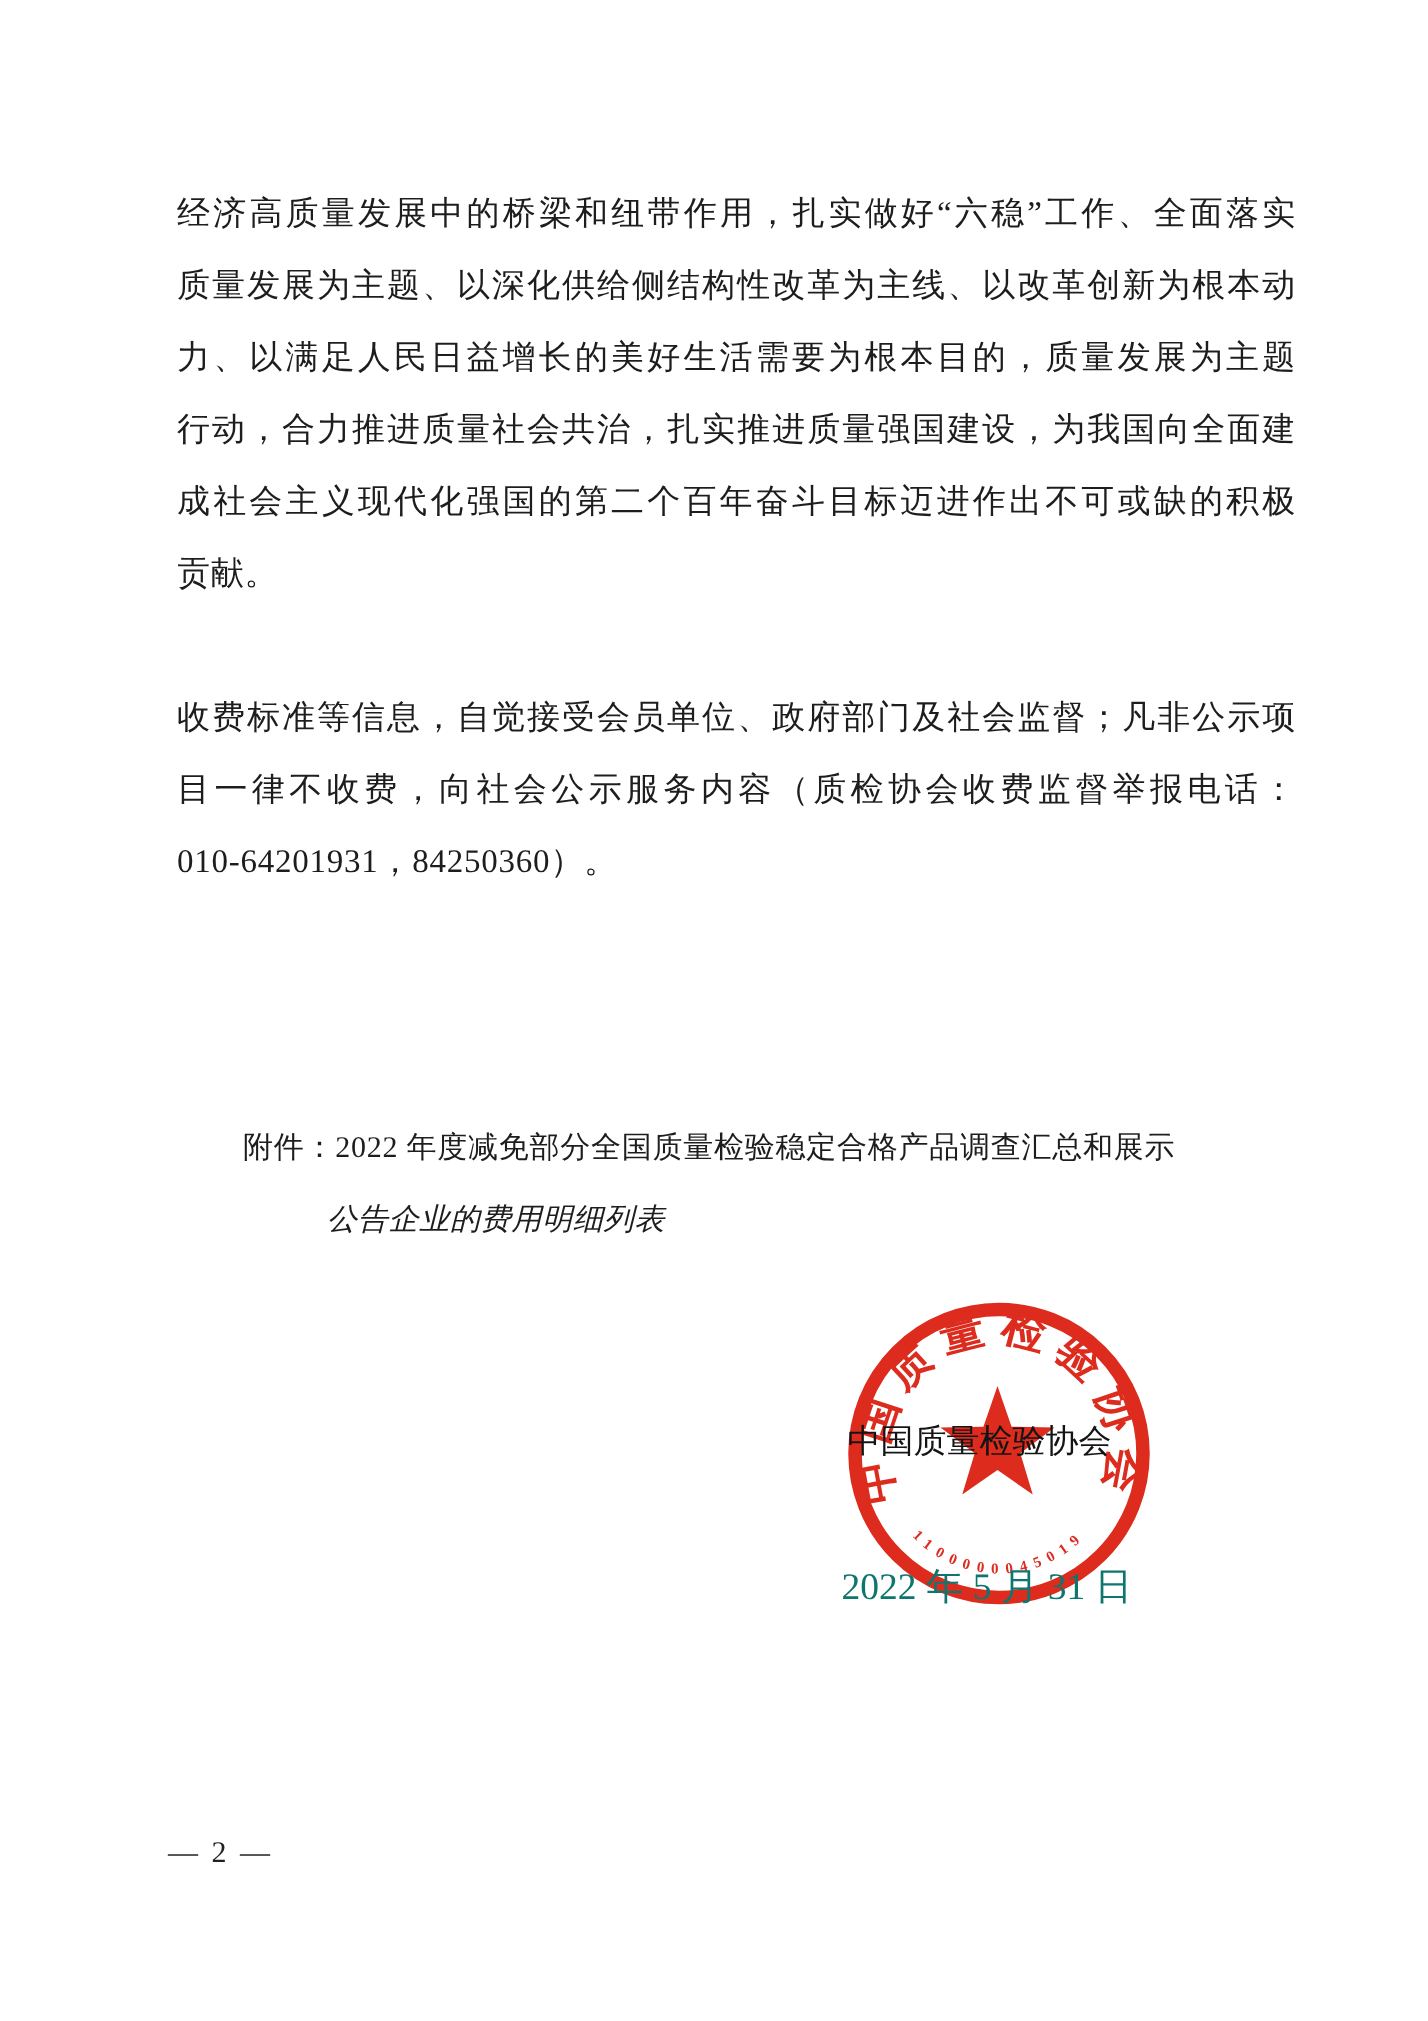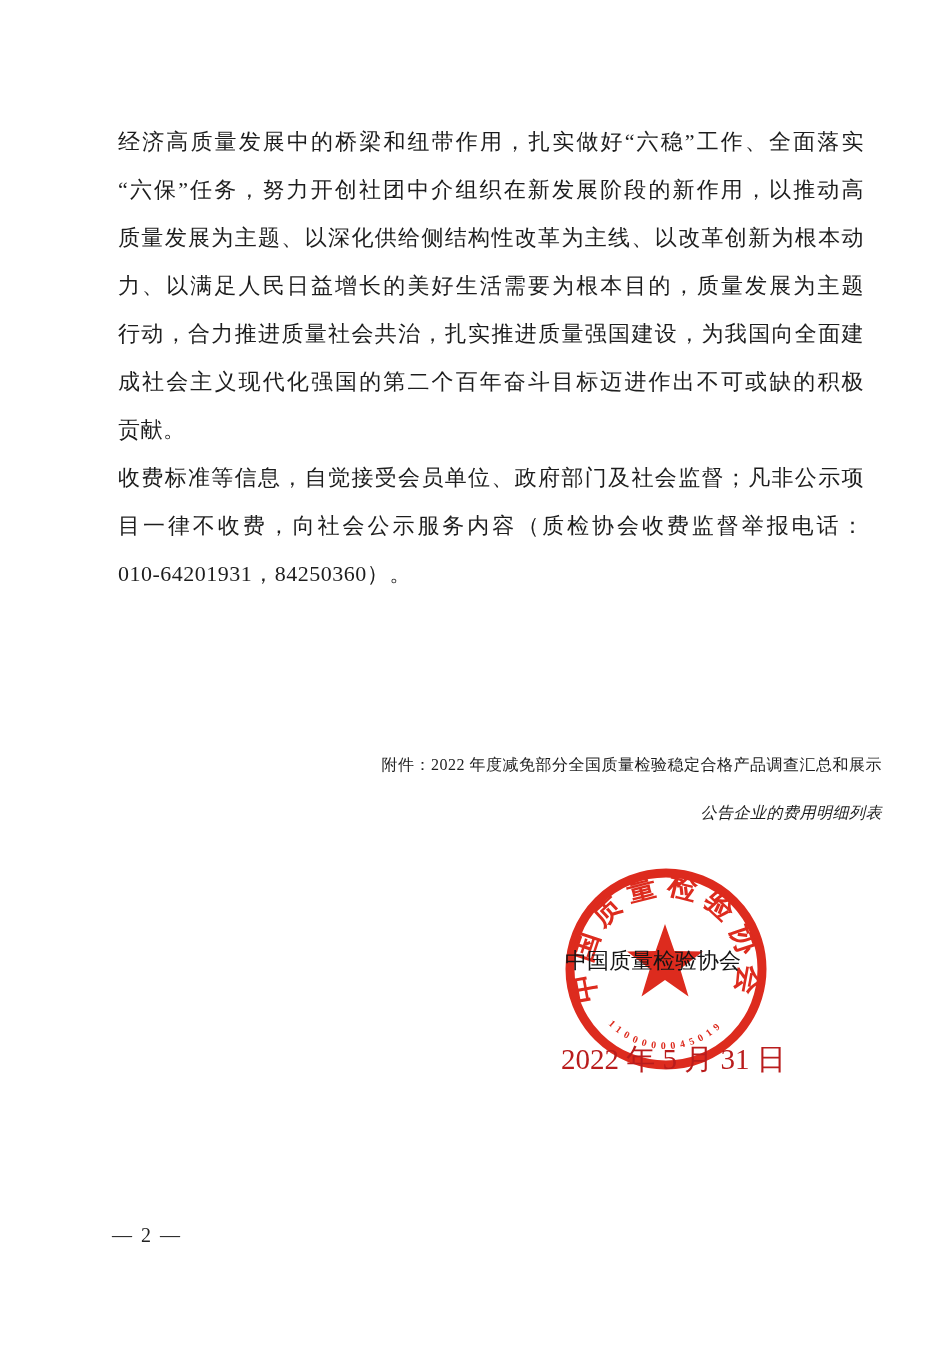--- a/index.html
+++ b/index.html
@@ -15,50 +15,49 @@
   .tline {
     height:48px; line-height:48px;
     font-size:22px; letter-spacing:0.5px;
     text-align:justify; text-align-last:justify;
   }
   .tline.last { text-align:right; text-align-last:left; }
   .tline.indent { padding-left:44px; }
   .attachment { position:absolute; left:162px; top:741px; width:720px; }
   .aline {
     height:48px; line-height:48px;
-    font-size:16px; letter-spacing:0.5px;
-    white-space:nowrap; text-align:right;
+    font-size:20px; letter-spacing:0.5px;
+    white-space:nowrap; text-align:left;
   }
   .aline.cont { padding-left:56px;font-style:italic; }
   .seal-wrap { position:absolute; left:561px; top:864px; width:210px; height:210px; }
   .seal-wrap svg { width:210px; height:210px; display:block; }
   .org-name {
     position:absolute; left:565px; top:947px;
     font-size:22px; letter-spacing:0px; line-height:28px;
     color:#141414; white-space:nowrap; z-index:3;
   }
   .sign-date {
     position:absolute; left:561px; top:1044px;
-    font-size:29px; line-height:30px;
-    color:#b91c1c; white-space:nowrap; z-index:3;
+    font-size:25px; line-height:30px;
+    color:#0f766e; white-space:nowrap; z-index:3;
   }
   .page-number {
     position:absolute; left:112px; top:1224px;
     font-size:20px; letter-spacing:2px; color:#222222;
     white-space:nowrap;
   }
 </style>
 </head>
 <body>
 
 <div class="page">
 
   <div class="textblock" style="left:118px; top:118px;">
     <div class="tline">经济高质量发展中的桥梁和纽带作用，扎实做好“六稳”工作、全面落实</div>
-    <div class="tline">“六保”任务，努力开创社团中介组织在新发展阶段的新作用，以推动高</div>
     <div class="tline">质量发展为主题、以深化供给侧结构性改革为主线、以改革创新为根本动</div>
     <div class="tline">力、以满足人民日益增长的美好生活需要为根本目的，质量发展为主题</div>
     <div class="tline">行动，合力推进质量社会共治，扎实推进质量强国建设，为我国向全面建</div>
     <div class="tline">成社会主义现代化强国的第二个百年奋斗目标迈进作出不可或缺的积极</div>
     <div class="tline last">贡献。</div>
   </div>
 
   <div class="textblock" style="left:118px; top:454px;">
     <div class="tline">收费标准等信息，自觉接受会员单位、政府部门及社会监督；凡非公示项</div>
     <div class="tline">目一律不收费，向社会公示服务内容（质检协会收费监督举报电话：</div>

